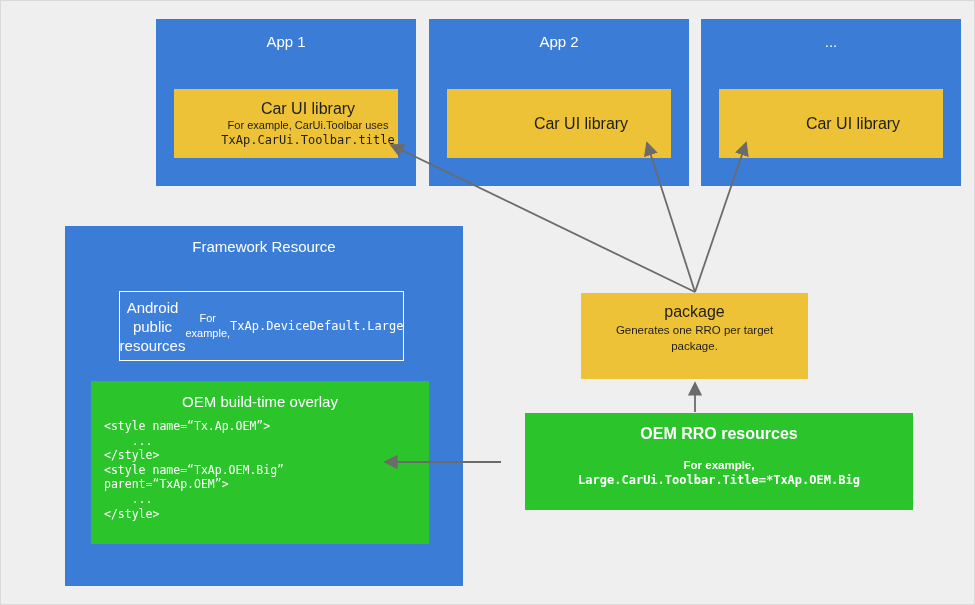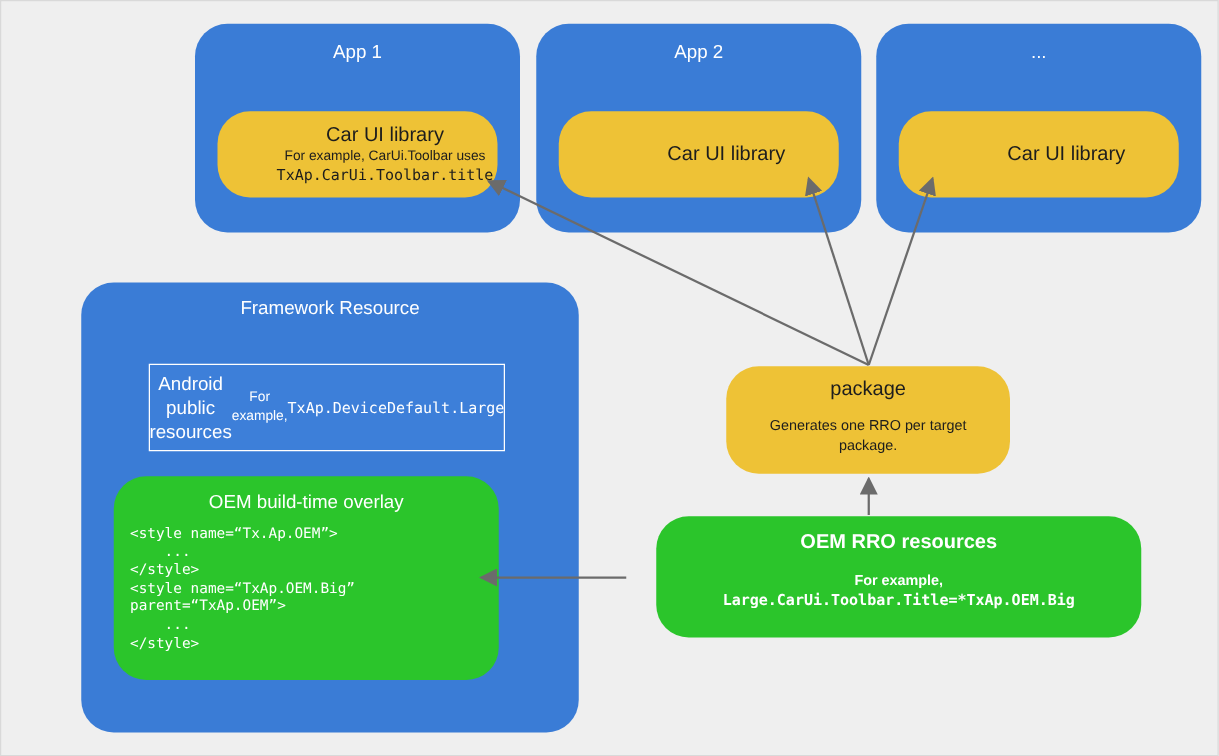--- a/index.html
+++ b/index.html
@@ -9,21 +9,21 @@
     background: #ffffff;
   }
   .canvas {
     position: relative;
     width: 975px;
     height: 605px;
     background: #efefef;
     border: 1px solid #d9d9d9;
     overflow: hidden;
   }
-  .box { position: absolute; border-radius: 26px; }
+  .box { position: absolute; }
   .blue  { background: #3a7cd6; color: #ffffff; }
   .yellow{ background: #eec236; color: #1d1d1d; }
   .green { background: #2bc52b; color: #ffffff; }
 
   .app {
     width: 260px; height: 167px; top: 18px;
     text-align: center;
   }
   .app-title { padding-top: 14px; font-size: 15px; }
   .lib {
@@ -45,39 +45,39 @@
 
   .android-public {
     position: absolute; left: 54px; top: 65px; width: 285px; height: 70px;
     background: #3d7fd9; border: 1px solid #ffffff;
     display: flex; flex-direction: row; align-items: center; justify-content: center;
     text-align: center;
   }
   .android-public .t { font-size: 15px; line-height: 19px; }
 
   .oem-overlay {
-    position: absolute; left: 26px; top: 155px; width: 308px; height: 163px;
+    position: absolute; left: 26px; top: 155px; width: 338px; height: 163px;
     text-align: center;
   }
   .oem-overlay-title { padding-top: 12px; font-size: 15px; }
   .code-block {
     margin-top: 9px;
     padding-left: 13px;
     text-align: left;
     white-space: pre;
     font-family: "DejaVu Sans Mono", "Liberation Mono", monospace;
     font-size: 11.5px; line-height: 14.6px;
   }
 
   .makefile {
     left: 580px; top: 292px; width: 227px; height: 86px;
     text-align: center;
   }
   .makefile-title { padding-top: 9px; font-size: 16px; line-height: 20px; }
-  .makefile-note { margin: 11px auto 0; width: 200px; font-size: 11.5px; line-height: 16px; }
+  .makefile-note { margin: 0 auto 0; width: 200px; font-size: 11.5px; line-height: 16px; }
 
   .oem-rro {
     left: 524px; top: 412px; width: 388px; height: 97px;
     text-align: center;
     font-weight: bold;
   }
   .oem-rro-title { padding-top: 11px; font-size: 16px; line-height: 20px; }
   .oem-rro-note { margin-top: 14px; font-size: 11.5px; line-height: 15px; }
 
   svg.arrows {

